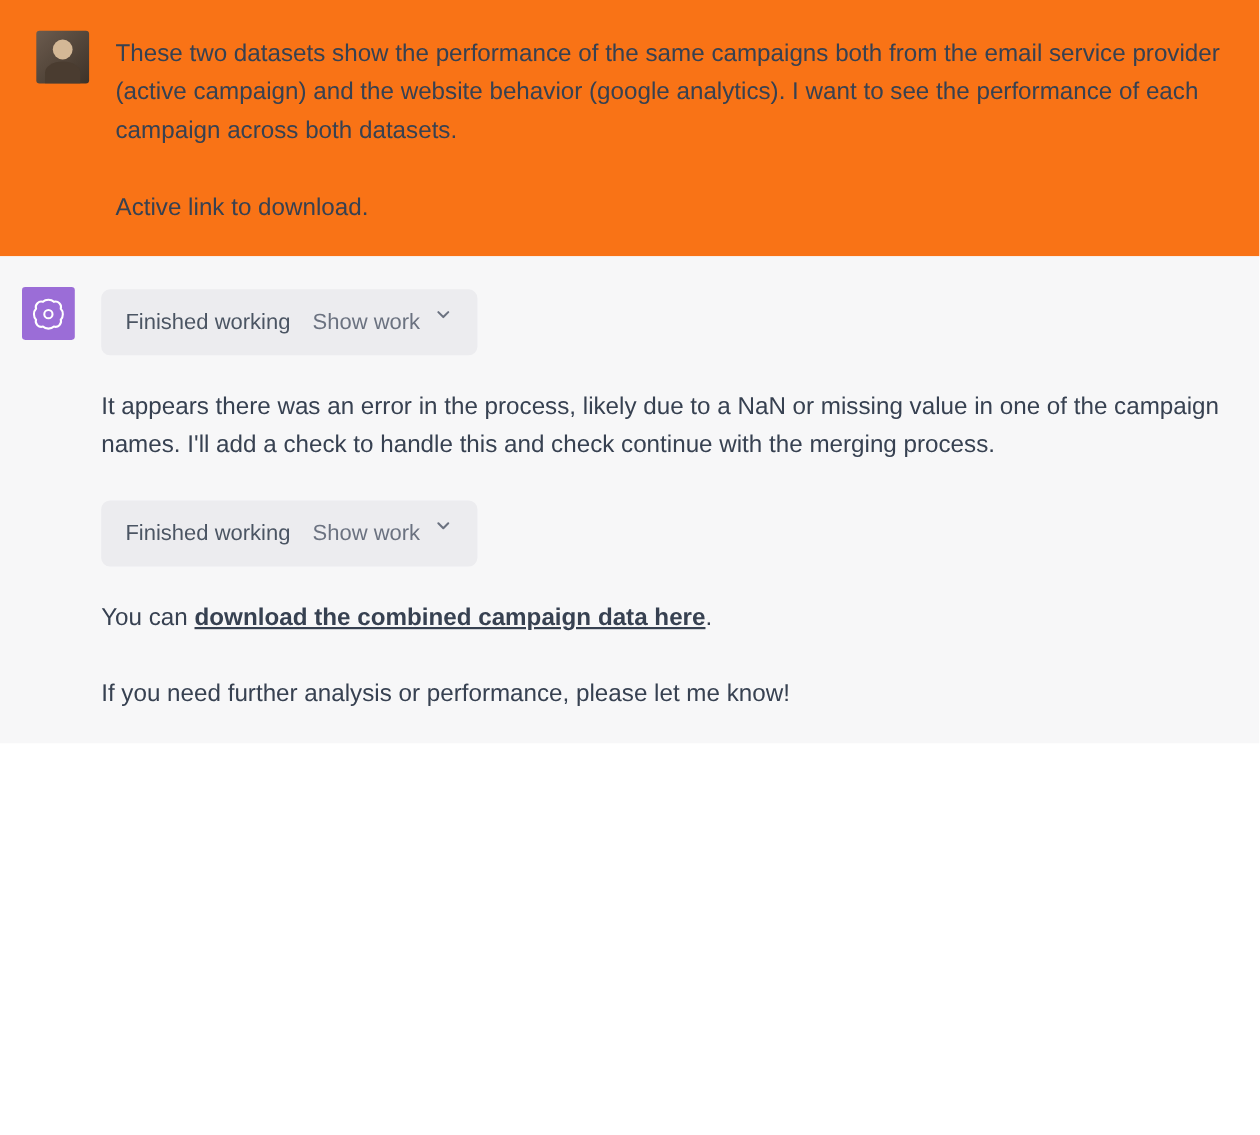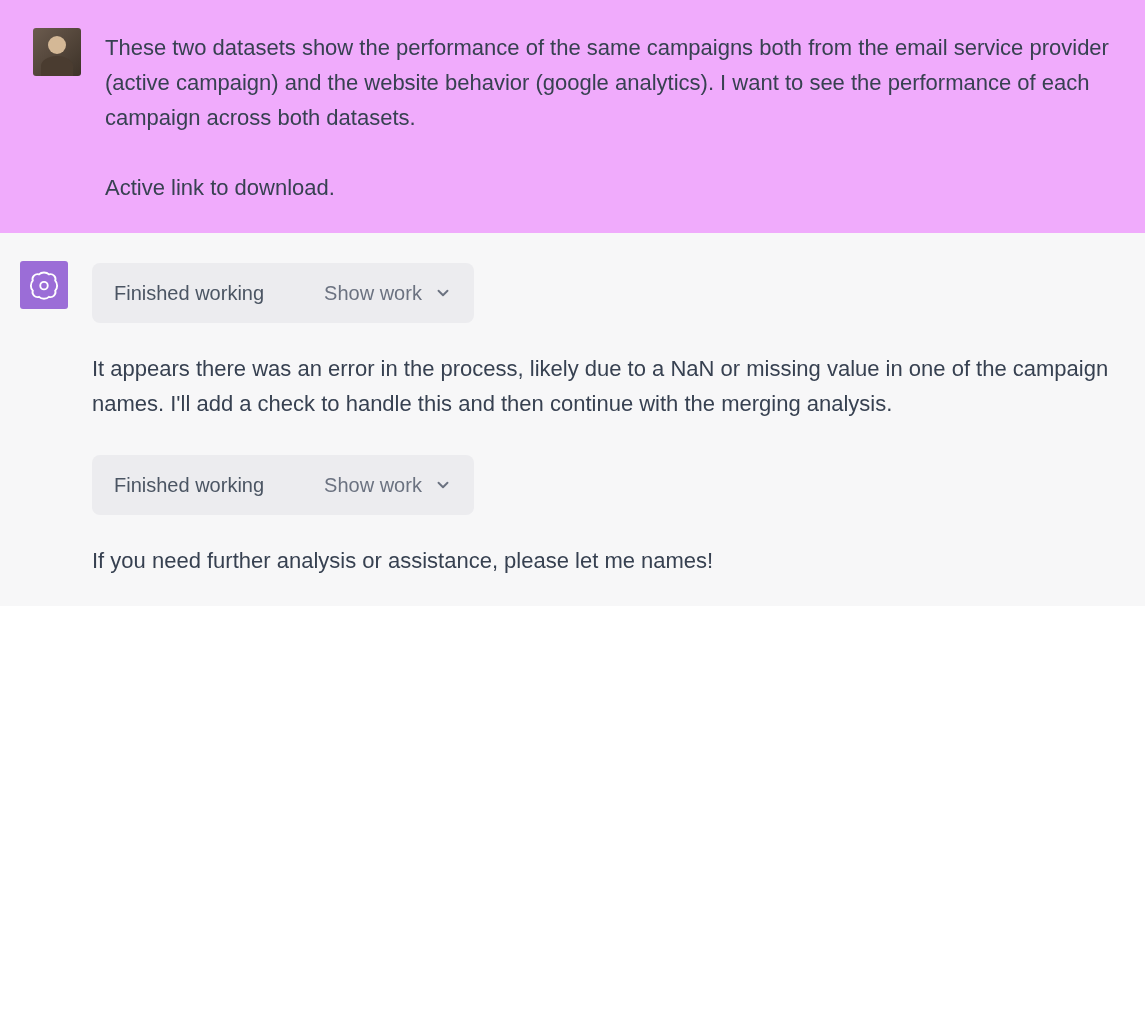--- a/index.html
+++ b/index.html
@@ -13,21 +13,21 @@
       line-height: 1.6;
       color: #374151;
       background: #ffffff;
     }
     .message {
       display: flex;
       gap: 24px;
       padding: 28px 20px 28px 20px;
     }
     .message-user {
-      background: #f0abfc;
+      background: #f97316;
       padding-left: 33px;
     }
     .message-assistant {
       background: #f7f7f8;
     }
     .avatar {
       width: 48px;
       height: 48px;
       flex-shrink: 0;
       border-radius: 3px;
@@ -79,35 +79,34 @@
     }
     .para:last-child {
       margin-bottom: 0;
     }
     .work-status {
       display: inline-flex;
       align-items: center;
       background: #ececef;
       border-radius: 8px;
       padding: 14px 22px;
-      gap: 60px;
       margin-bottom: 28px;
       cursor: pointer;
     }
     .work-status-label {
       font-weight: 500;
       color: #4b5563;
       font-size: 20px;
     }
     .show-work {
       display: flex;
-      align-items: center;
       gap: 12px;
       color: #6b7280;
       font-size: 20px;
+      margin-left: 20px;
     }
     .chevron {
       width: 18px;
       height: 18px;
     }
     .link {
       color: #374151;
       text-decoration: underline;
       font-weight: 600;
       cursor: pointer;
@@ -135,29 +134,32 @@
     <div class="work-status">
       <span class="work-status-label">Finished working</span>
       <span class="show-work">
         <span>Show work</span>
         <svg class="chevron" viewBox="0 0 24 24" fill="none" stroke="#6b7280" stroke-width="2.5" stroke-linecap="round" stroke-linejoin="round">
           <polyline points="6 9 12 15 18 9"></polyline>
         </svg>
       </span>
     </div>
 
-    <p class="para">It appears there was an error in the process, likely due to a NaN or missing value in one of the campaign names. I'll add a check to handle this and then continue with the merging analysis.</p>
+    <p class="para">It appears there was an error in the process, likely due to a NaN or missing value in one of the campaign names. I'll add a check to handle this and check continue with the merging process.</p>
 
     <div class="work-status">
       <span class="work-status-label">Finished working</span>
       <span class="show-work">
         <span>Show work</span>
         <svg class="chevron" viewBox="0 0 24 24" fill="none" stroke="#6b7280" stroke-width="2.5" stroke-linecap="round" stroke-linejoin="round">
           <polyline points="6 9 12 15 18 9"></polyline>
         </svg>
       </span>
     </div>
 
 
+    <p class="para">
+      <span>You can </span><a class="link">download the combined campaign data here</a><span>.</span>
+    </p>
 
-    <p class="para">If you need further analysis or assistance, please let me names!</p>
+    <p class="para">If you need further analysis or performance, please let me know!</p>
   </div>
 </div>
 
 </body></html>

